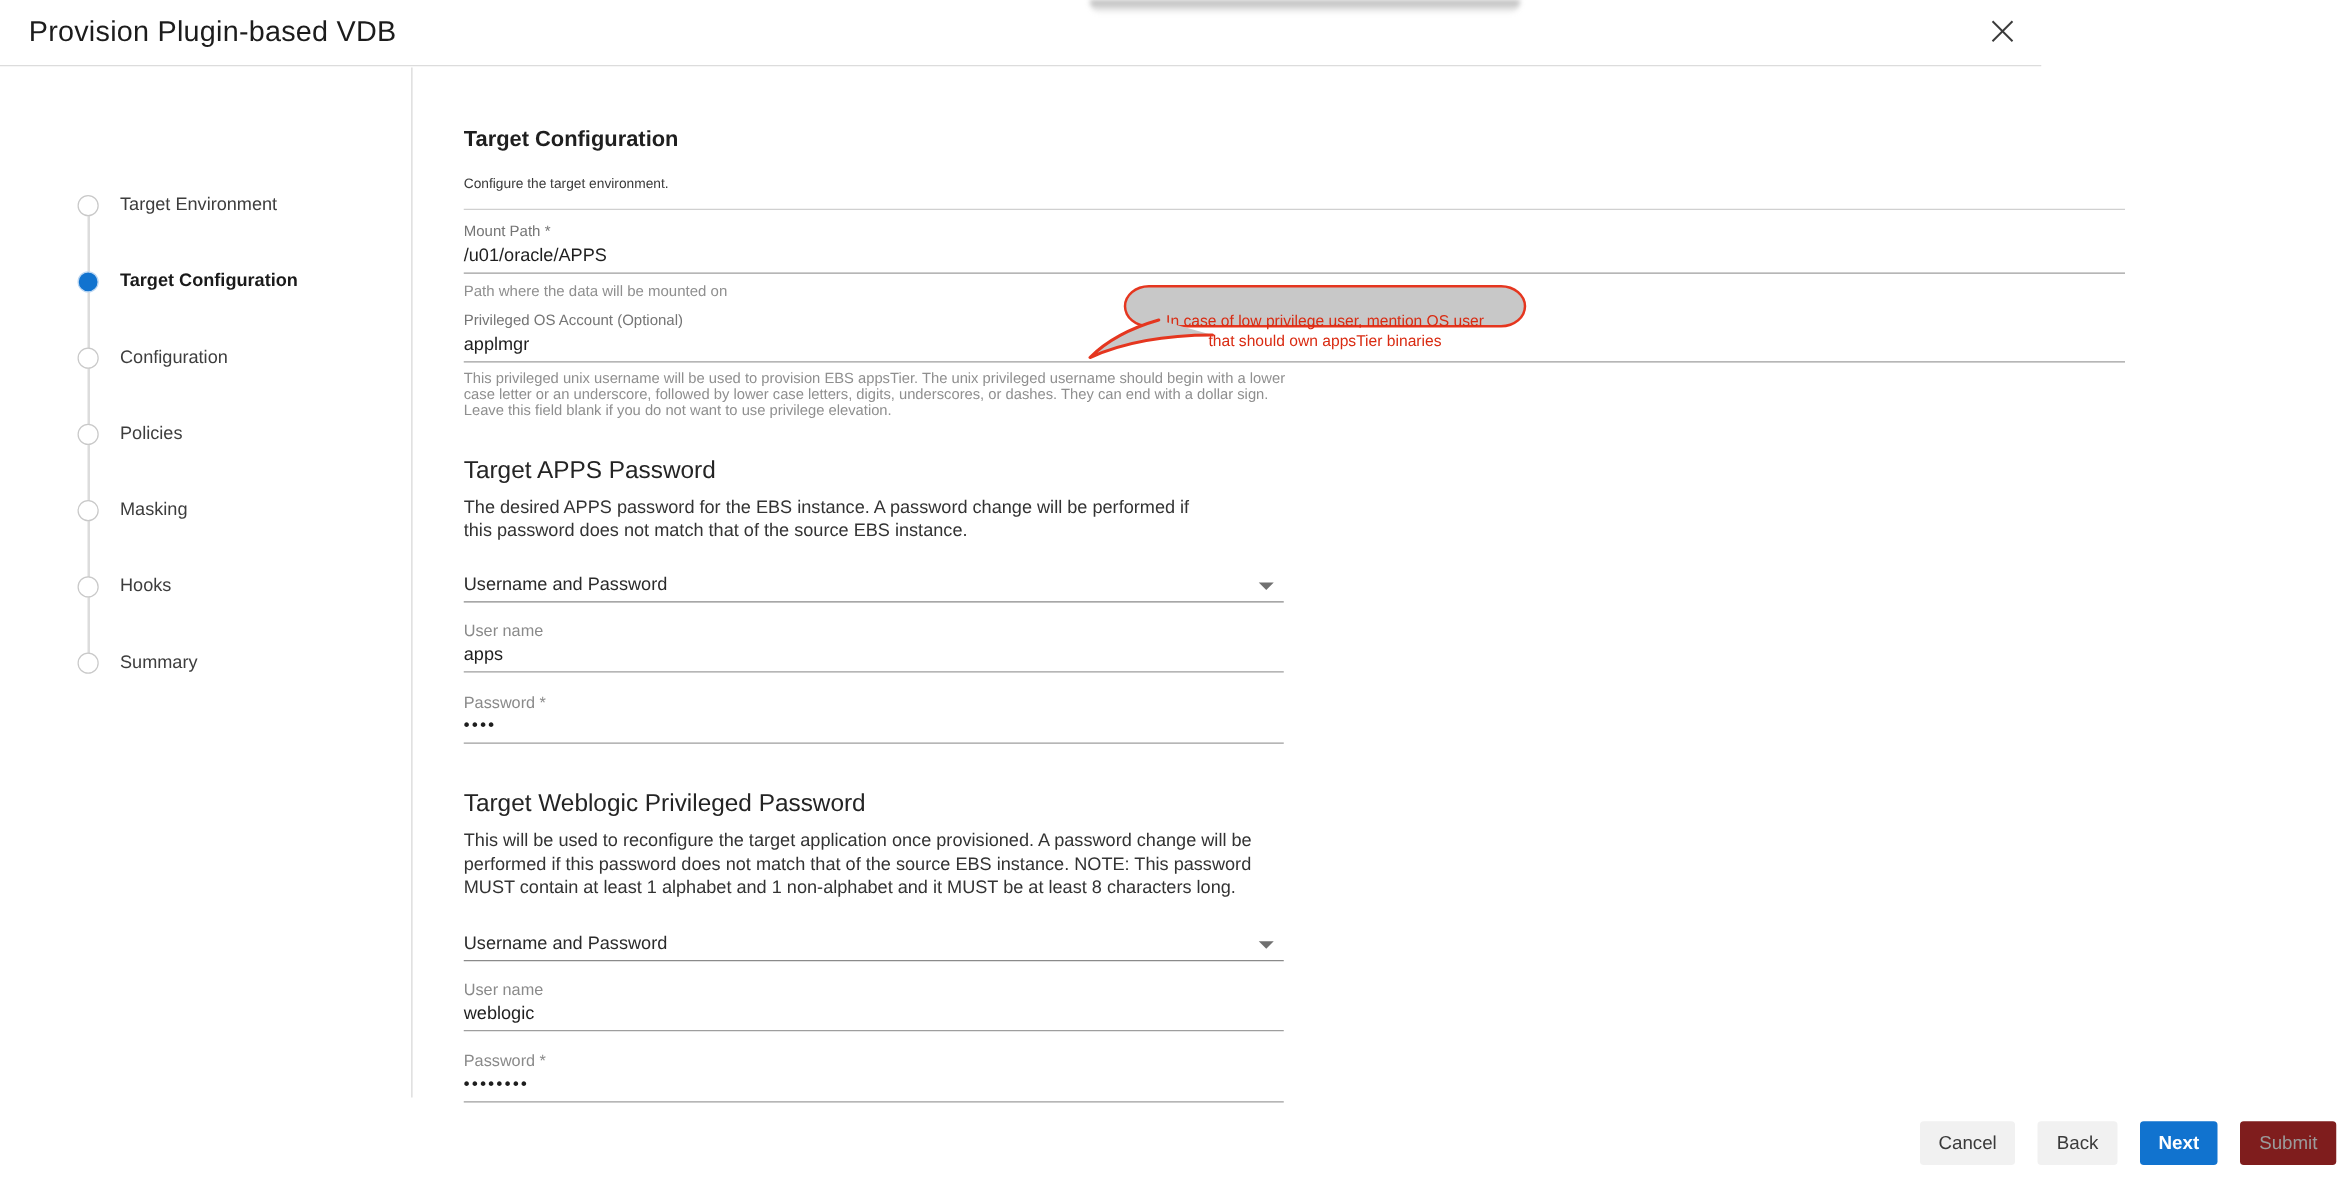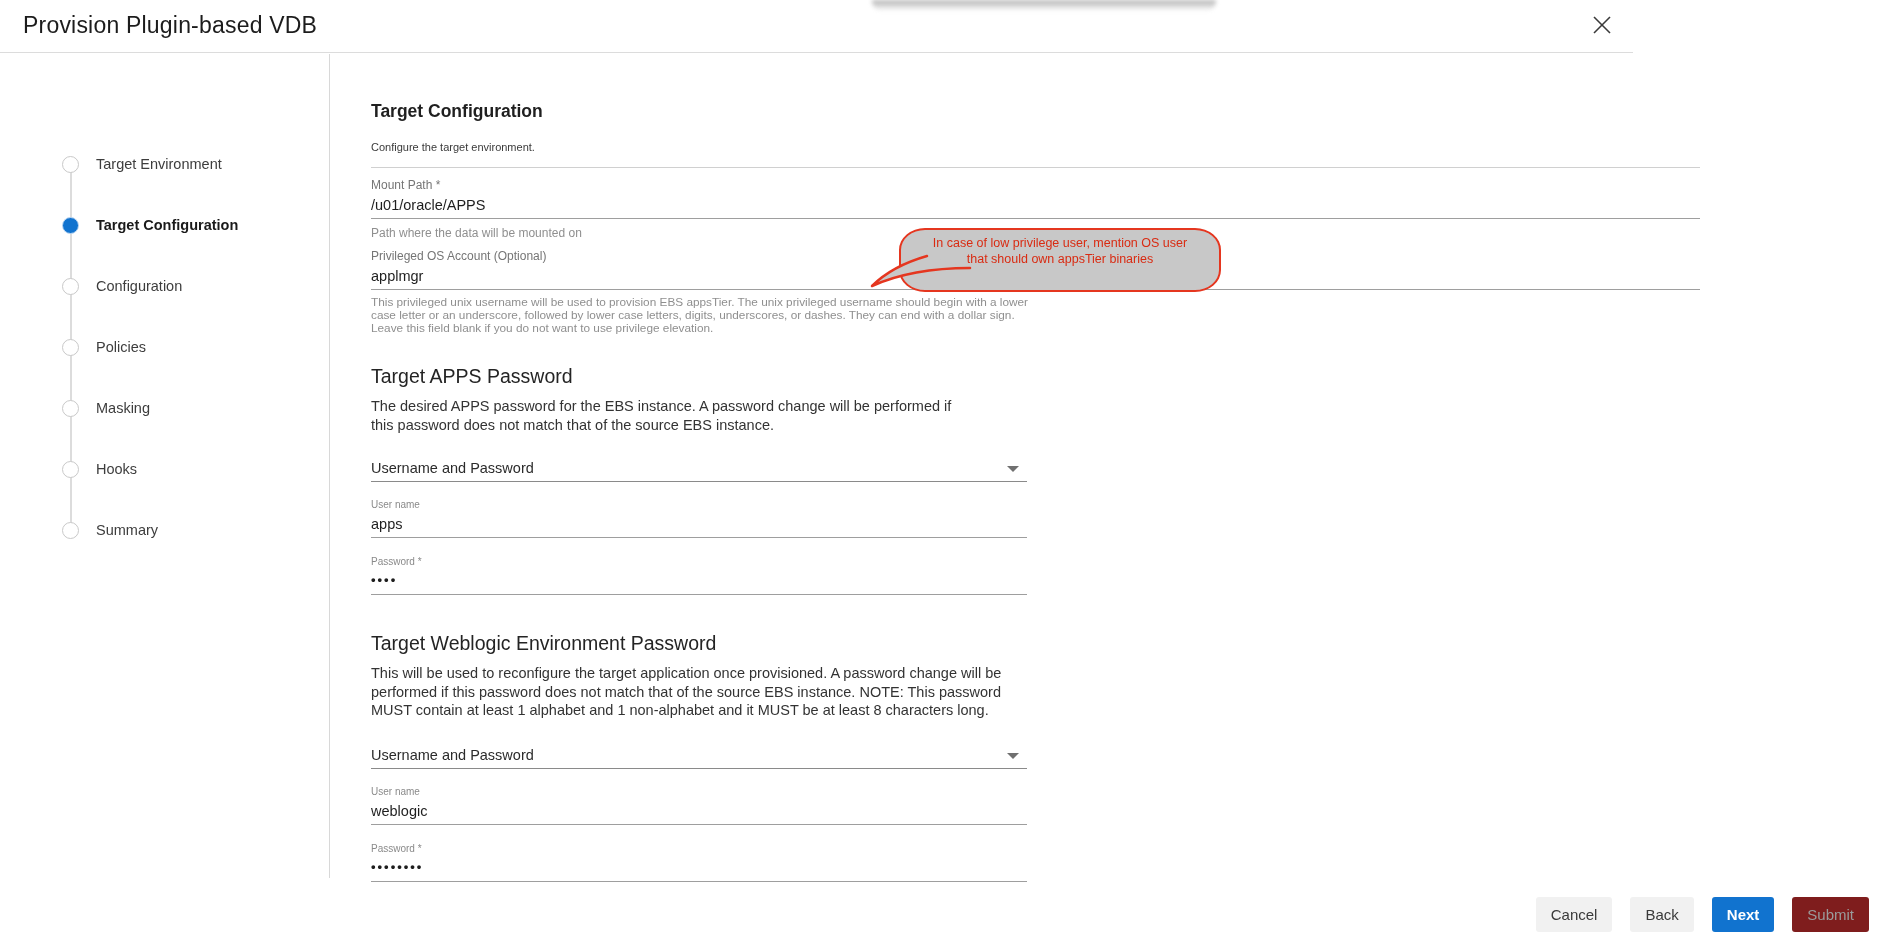--- a/index.html
+++ b/index.html
@@ -50,31 +50,31 @@
   .desc.wl { width:635px; }
 
   .select { position:relative; margin-top:26px; width:656px; padding-bottom:4px;
     border-bottom:1.5px solid #8a8a8a; cursor:pointer; }
   .select.wl { margin-top:27px; }
   .select-value { font-size:14.5px; line-height:17px; color:#2b2b2b; }
   .select-arrow { position:absolute; right:8px; top:6px; width:0; height:0;
     border-left:6px solid transparent; border-right:6px solid transparent;
     border-top:6.5px solid #707070; }
 
-  .cred-label { margin-top:16px; font-size:10px; line-height:13px; color:#8a8a8a; }
+  .cred-label { margin-top:16px; font-size:13px; line-height:13px; color:#8a8a8a; }
   .cred-label.pwd { margin-top:17px; }
   .cred-value { margin-top:5px; font-size:14.5px; line-height:17px; color:#1e1e1e;
     padding-bottom:4px; border-bottom:1px solid #9e9e9e; width:656px; cursor:text; }
   .cred-value.dots { font-size:13px; line-height:14px; letter-spacing:2px;
     font-weight:bold; padding-bottom:7px; }
 
   
-  .bubble { position:absolute; left:899px; top:228px; width:322px; height:64px;
+  .bubble { position:absolute; left:899px; top:228px; width:322px; height:34px;
     background:#c8c8c8; border:2.5px solid #e5361f; border-radius:26px/22px;
-    z-index:3; text-align:center; padding-top:6px; }
+    z-index:3; text-align:center; padding-top:20px; }
   .bubble div { font-size:12.5px; line-height:15.5px; color:#d92b12; }
   .bubble-tail { position:absolute; left:852px; top:250px; z-index:4; }
 
   
   .footer { position:absolute; right:10px; bottom:11px; display:flex; gap:18px; }
   .btn { height:35px; padding:0 15px; border:none; border-radius:3px;
     font-family:"Liberation Sans", sans-serif; font-size:15px; cursor:pointer;
     display:flex; align-items:center; }
   .btn.ghost { background:#f1f1f1; color:#3a3a3a; }
   .btn.primary { background:#1173cf; color:#fff; font-weight:bold; }
@@ -145,21 +145,21 @@
 
   <div class="select">
     <div class="select-value">Username and Password</div>
     <span class="select-arrow"></span>
   </div>
   <div class="cred-label">User name</div>
   <div class="cred-value">apps</div>
   <div class="cred-label pwd">Password *</div>
   <div class="cred-value dots">••••</div>
 
-  <div class="h3 wl">Target Weblogic Environment Password</div>
+  <div class="h3 wl">Target Weblogic Privileged Password</div>
   <div class="desc wl">This will be used to reconfigure the target application once provisioned. A password change will be performed if this password does not match that of the source EBS instance. NOTE: This password MUST contain at least 1 alphabet and 1 non-alphabet and it MUST be at least 8 characters long.</div>
 
   <div class="select wl">
     <div class="select-value">Username and Password</div>
     <span class="select-arrow"></span>
   </div>
   <div class="cred-label">User name</div>
   <div class="cred-value">weblogic</div>
   <div class="cred-label pwd">Password *</div>
   <div class="cred-value dots">••••••••</div>

